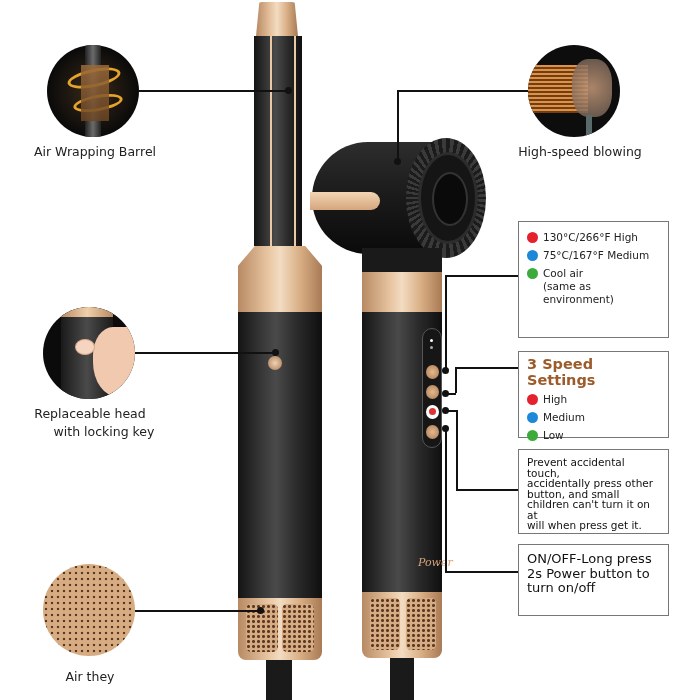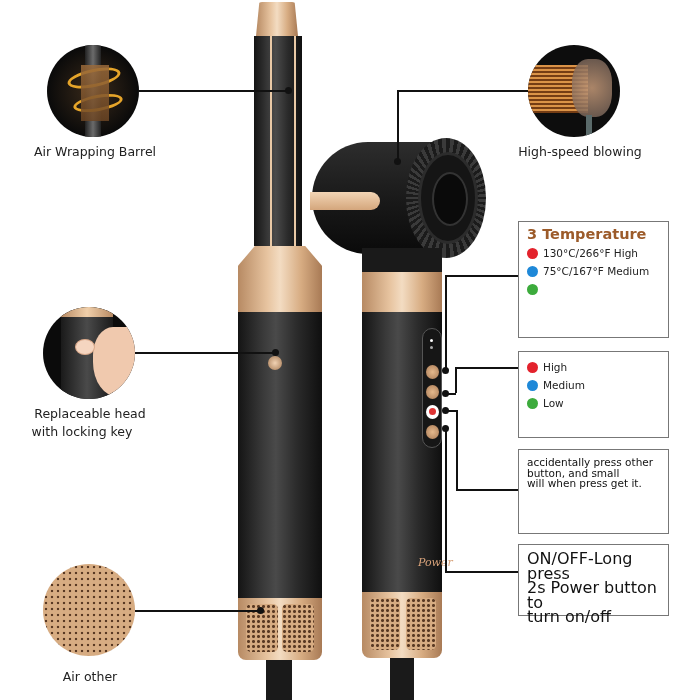--- a/index.html
+++ b/index.html
@@ -14,21 +14,21 @@
   
   .line { position: absolute; background: #111; }
   .dot { position: absolute; width: 7px; height: 7px; border-radius: 50%; background: #111; }
 
   
   .box { position: absolute; border: 1.5px solid #777; background: #fff; padding: 4px 8px; }
   .box-title { color: #9c5b2a; font-weight: bold; font-size: 14.5px; line-height: 16px; }
   .opt { display: flex; align-items: flex-start; font-size: 10.5px; line-height: 13px; margin-top: 5px; color: #222; }
   .opt .swatch { width: 11px; height: 11px; border-radius: 50%; margin-right: 5px; flex-shrink: 0; margin-top: 1px; }
   .box-text { font-size: 10.5px; line-height: 10.5px; margin-top: 3px; color: #111; }
-  .box-text2 { font-size: 16px; line-height: 14.5px; margin-top: 3px; color: #111; }
+  .box-text2 { font-size: 13px; line-height: 14.5px; margin-top: 3px; color: #111; }
 
   
   .gold { background: linear-gradient(90deg, #b78a63 0%, #e7c4a0 35%, #f3dcc2 50%, #d7ac82 75%, #a87a55 100%); }
   .black { background: linear-gradient(90deg, #141414 0%, #3a3a3a 30%, #4a4a4a 45%, #2b2b2b 70%, #0f0f0f 100%); }
   .grille { background-color: #d7ac82;
     background-image: radial-gradient(circle, #5a3a24 1.3px, transparent 1.6px);
     background-size: 5px 5px; border-radius: 5px; }
 </style>
 </head>
 <body>
@@ -98,26 +98,26 @@
 
 <div class="circle" style="left:43px; top:307px; width:92px; height:92px;">
   <div class="abs" style="left:18px; top:0; width:52px; height:92px; background:linear-gradient(90deg,#1a1a1a,#4a4a4a,#1a1a1a);"></div>
   <div class="abs" style="left:18px; top:0; width:52px; height:10px; background:linear-gradient(90deg,#b78a63,#f0cfaa,#b78a63);"></div>
   <div class="abs" style="left:50px; top:20px; width:50px; height:70px; border-radius:40% 30% 20% 50%; background:#f0c9ae;"></div>
   <div class="abs" style="left:32px; top:32px; width:20px; height:16px; border-radius:50%; background:#f5d5c0; border:1px solid #d9a88a;"></div>
 </div>
 <div class="line" style="left:135px; top:352px; width:141px; height:1.5px;"></div>
 <div class="dot" style="left:272px; top:349px;"></div>
 <div class="caption" style="left:10px; top:405px; width:160px;">Replaceable head</div>
-<div class="caption" style="left:2px; top:423px; width:160px;">with locking key</div>
+<div class="caption" style="left:24px; top:423px; width:160px;">with locking key</div>
 
 <div class="circle grille" style="left:43px; top:564px; width:92px; height:92px; border-radius:50%; background-size:6px 6px;"></div>
 <div class="line" style="left:135px; top:610px; width:126px; height:1.5px;"></div>
 <div class="dot" style="left:257px; top:607px;"></div>
-<div class="caption" style="left:40px; top:668px; width:100px;">Air other</div>
+<div class="caption" style="left:40px; top:668px; width:100px;">Air they</div>
 
 <div class="circle" style="left:528px; top:45px; width:92px; height:92px; background:#0d0d0d;">
   <div class="abs" style="left:0; top:20px; width:60px; height:48px; background:repeating-linear-gradient(180deg,#e59a4a 0 2px,#7a3f14 2px 4px); opacity:.95;"></div>
   <div class="abs" style="left:44px; top:14px; width:40px; height:58px; border-radius:40%; background:radial-gradient(circle,#c69a78,#6a5a52); opacity:.85;"></div>
   <div class="abs" style="left:58px; top:70px; width:6px; height:22px; background:#5a6a6a;"></div>
 </div>
 <div class="line" style="left:398px; top:90px; width:130px; height:1.5px;"></div>
 <div class="line" style="left:397px; top:90px; width:1.5px; height:72px;"></div>
 <div class="dot" style="left:394px; top:158px;"></div>
 <div class="caption" style="left:505px; top:143px; width:150px;">High-speed blowing</div>
@@ -134,53 +134,59 @@
 <div class="line" style="left:446px; top:410px; width:11px; height:1.5px;"></div>
 <div class="line" style="left:456px; top:410px; width:1.5px; height:80px;"></div>
 <div class="line" style="left:456px; top:489px; width:62px; height:1.5px;"></div>
 <div class="dot" style="left:442px; top:407px;"></div>
 
 <div class="line" style="left:445px; top:428px; width:1.5px; height:144px;"></div>
 <div class="line" style="left:445px; top:571px; width:73px; height:1.5px;"></div>
 <div class="dot" style="left:442px; top:425px;"></div>
 
 <div class="box" style="left:518px; top:221px; width:151px; height:117px;">
-  <div class="box-title">3 Temperature</div>
   <div class="opt">
     <span class="swatch" style="background:#e3222c;"></span>
     <span>130°C/266°F High</span>
   </div>
   <div class="opt">
     <span class="swatch" style="background:#1e88d8;"></span>
     <span>75°C/167°F Medium</span>
   </div>
   <div class="opt">
     <span class="swatch" style="background:#3cab3c;"></span>
+    <span>
+      <span>Cool air</span><br>
+      <span>(same as environment)</span>
+    </span>
   </div>
 </div>
 
 <div class="box" style="left:518px; top:351px; width:151px; height:87px;">
+  <div class="box-title">3 Speed Settings</div>
   <div class="opt">
     <span class="swatch" style="background:#e3222c;"></span>
     <span>High</span>
   </div>
   <div class="opt">
     <span class="swatch" style="background:#1e88d8;"></span>
     <span>Medium</span>
   </div>
   <div class="opt">
     <span class="swatch" style="background:#3cab3c;"></span>
     <span>Low</span>
   </div>
 </div>
 
 <div class="box" style="left:518px; top:449px; width:151px; height:85px;">
   <div class="box-text">
+    <div>Prevent accidental touch,</div>
     <div>accidentally press other</div>
     <div>button, and small</div>
+    <div>children can't turn it on at</div>
     <div>will when press get it.</div>
   </div>
 </div>
 
 <div class="box" style="left:518px; top:544px; width:151px; height:72px;">
   <div class="box-text2">
     <div>ON/OFF-Long press</div>
     <div>2s Power button to</div>
     <div>turn on/off</div>
   </div>

